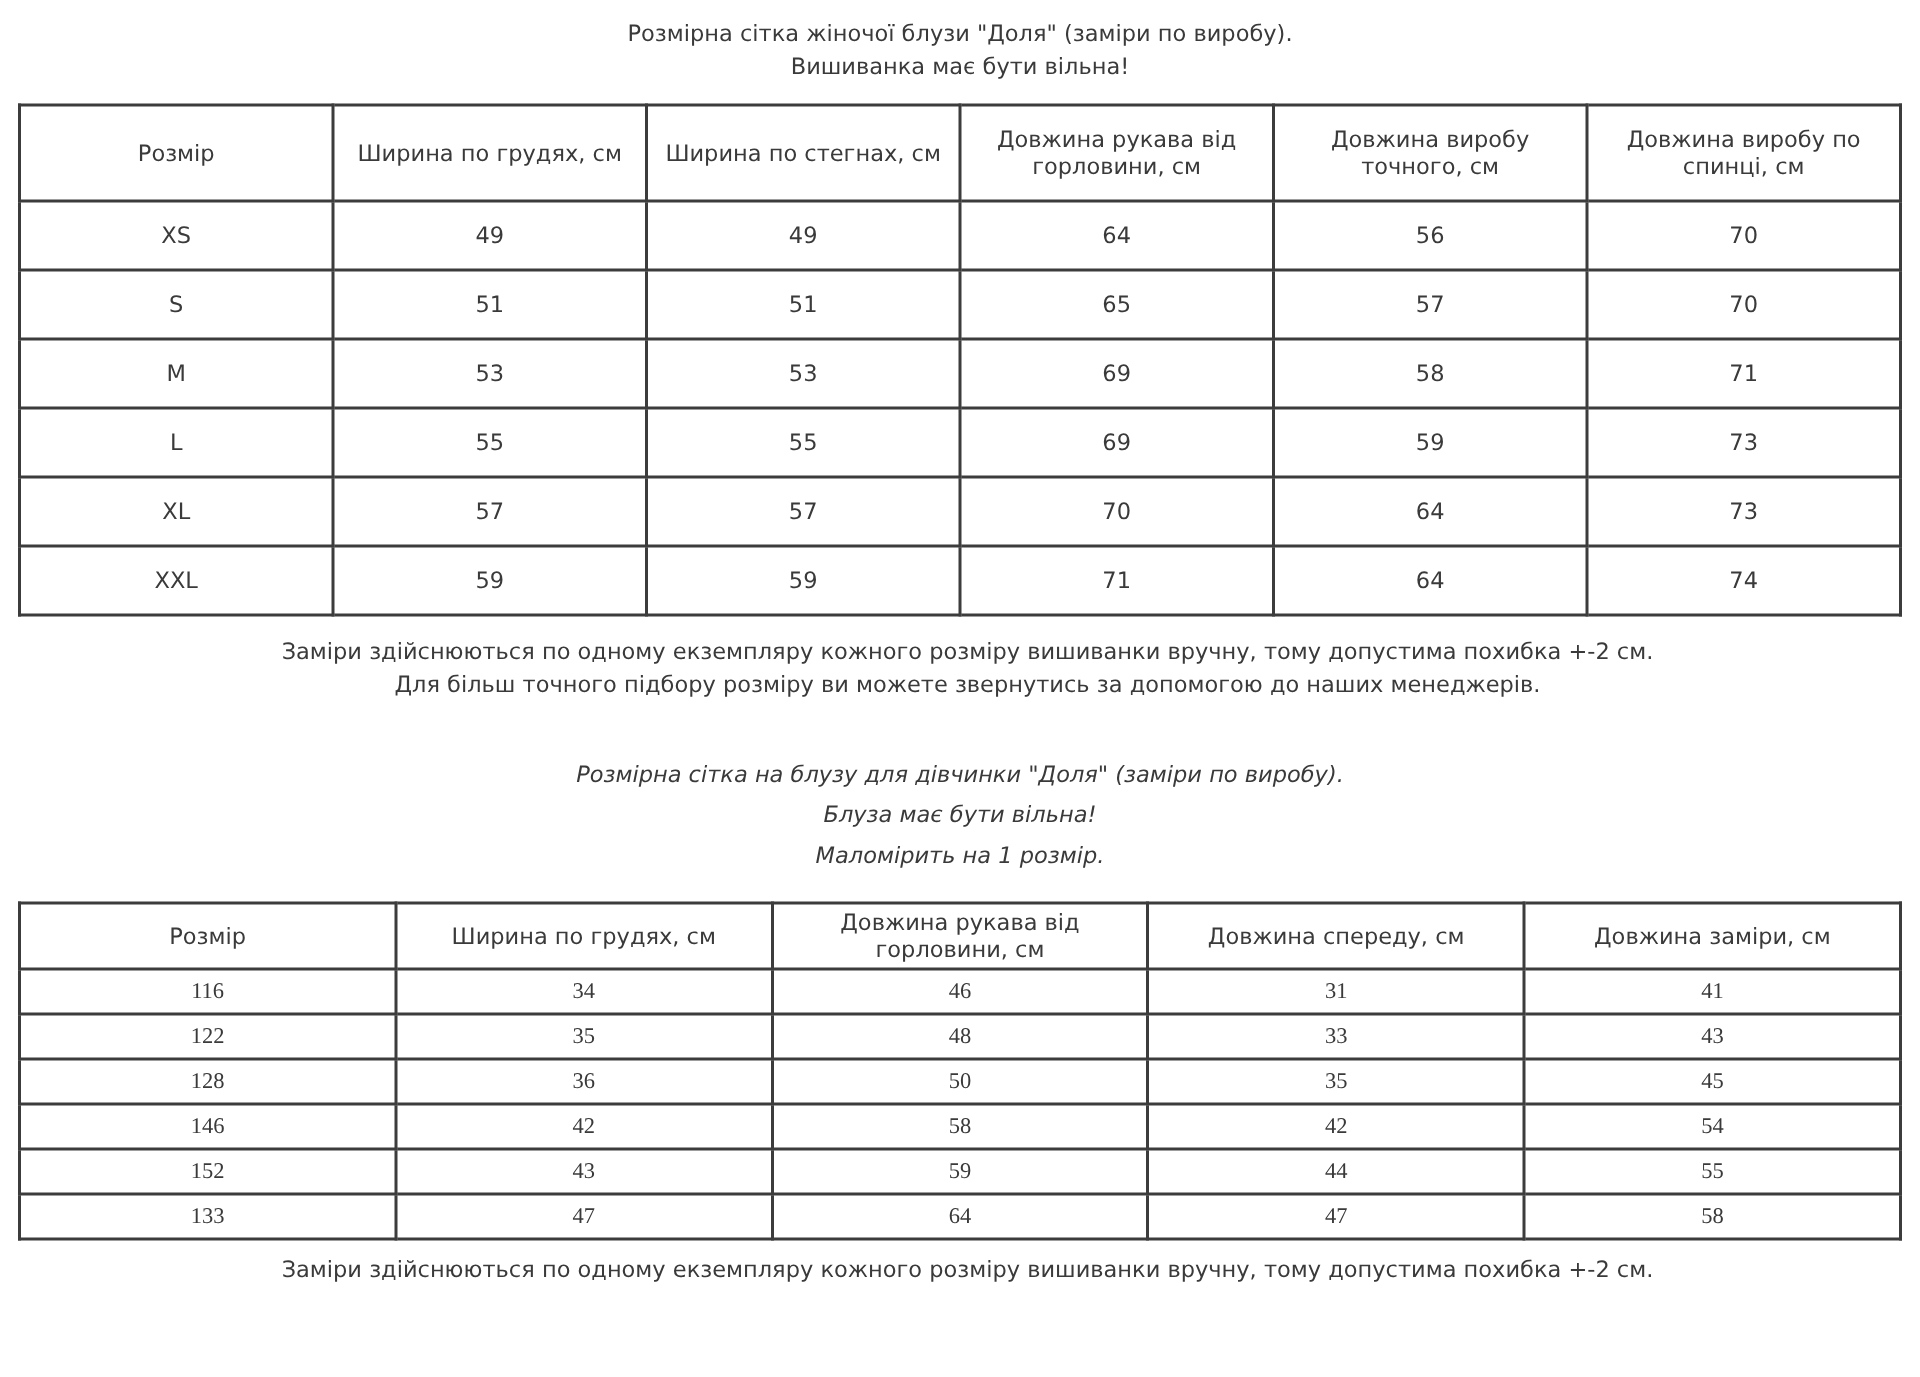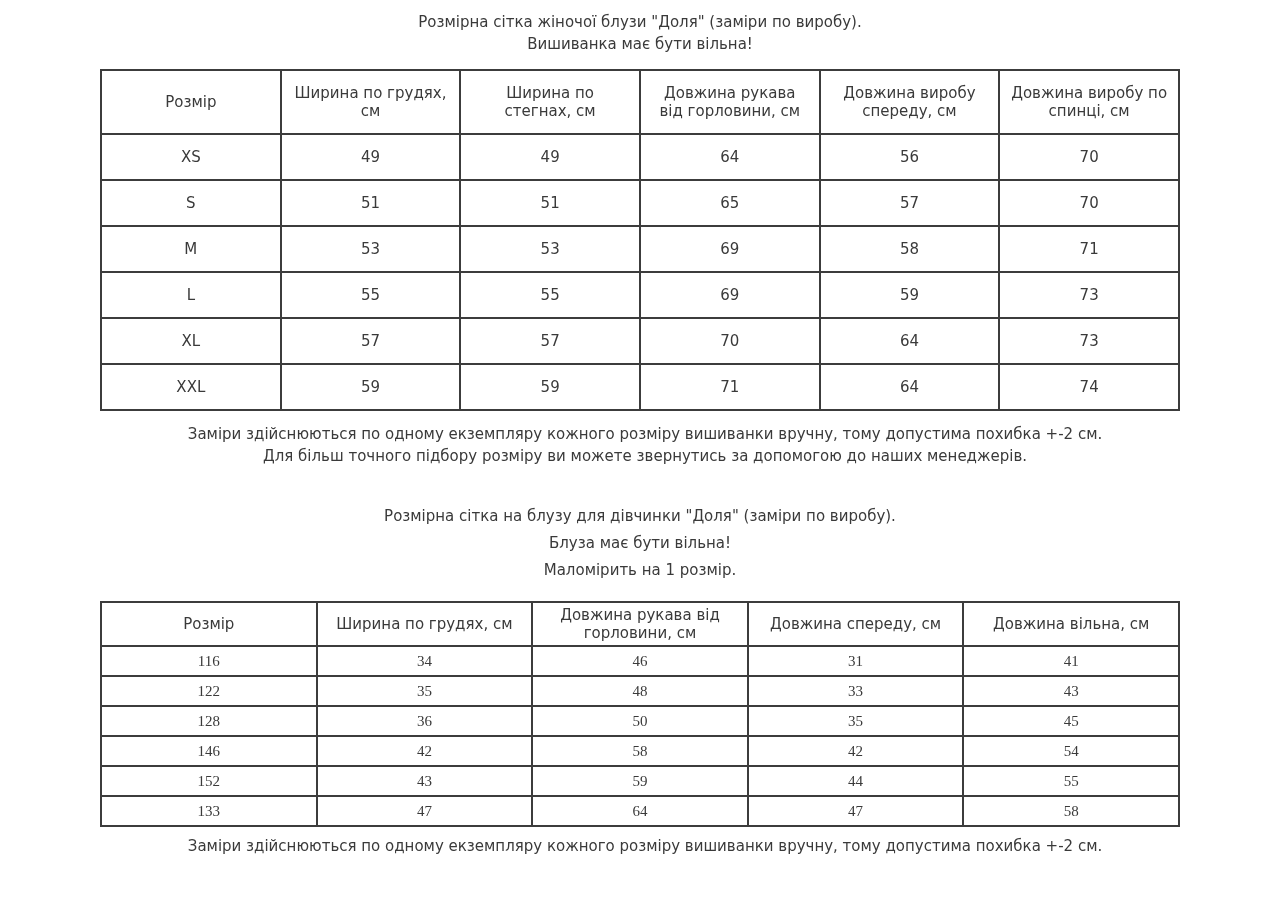--- a/index.html
+++ b/index.html
@@ -18,21 +18,21 @@
     text-align: center;
     font-size: 15px;
     line-height: 22px;
   }
   .title-block {
     margin-top: 11px;
   }
   table.size-table {
     border-collapse: collapse;
     table-layout: fixed;
-    width: 1080px;
+    width: 1256px;
     margin: 14px auto 0 auto;
   }
   table.size-table th,
   table.size-table td {
     border: 2px solid #3c3c3c;
     text-align: center;
     vertical-align: middle;
     font-size: 15px;
     font-weight: normal;
     padding: 0 10px;
@@ -46,20 +46,21 @@
   table.t2 tbody td { height: 28px; font-family: Liberation Serif, serif; }
   .note {
     margin-top: 12px;
     padding-left: 10px;
   }
   .section2-head {
     margin-top: 38px;
   }
   .s2line {
     margin-bottom: 5px;
+    font-style: italic;
   }
   .bottom-note {
     margin-top: 8px;
   }
 </style>
 </head>
 <body>
 
 <div class="title-block">
   <div class="center-text">Розмірна сітка жіночої блузи "Доля" (заміри по виробу).</div>
@@ -74,21 +75,21 @@
     <col style="width:16.666%">
       <col style="width:16.666%">
       <col style="width:16.67%">
   </colgroup>
   <thead>
       <tr>
         <th>Розмір</th>
         <th>Ширина по грудях, см</th>
         <th>Ширина по стегнах, см</th>
         <th>Довжина рукава від горловини, см</th>
-        <th>Довжина виробу спереду, см</th>
+        <th>Довжина виробу точного, см</th>
         <th>Довжина виробу по спинці, см</th>
       </tr>
     </thead>
   <tbody>
       <tr>
         <td>XS</td>
         <td>49</td>
         <td>49</td>
         <td>64</td>
         <td>56</td>
@@ -155,21 +156,21 @@
       <col style="width:20%">
     <col style="width:20%">
       <col style="width:20%">
   </colgroup>
   <thead>
       <tr>
         <th>Розмір</th>
         <th>Ширина по грудях, см</th>
         <th>Довжина рукава від горловини, см</th>
         <th>Довжина спереду, см</th>
-        <th>Довжина вільна, см</th>
+        <th>Довжина заміри, см</th>
       </tr>
     </thead>
   <tbody>
       <tr>
         <td>116</td>
         <td>34</td>
         <td>46</td>
         <td>31</td>
         <td>41</td>
       </tr>

